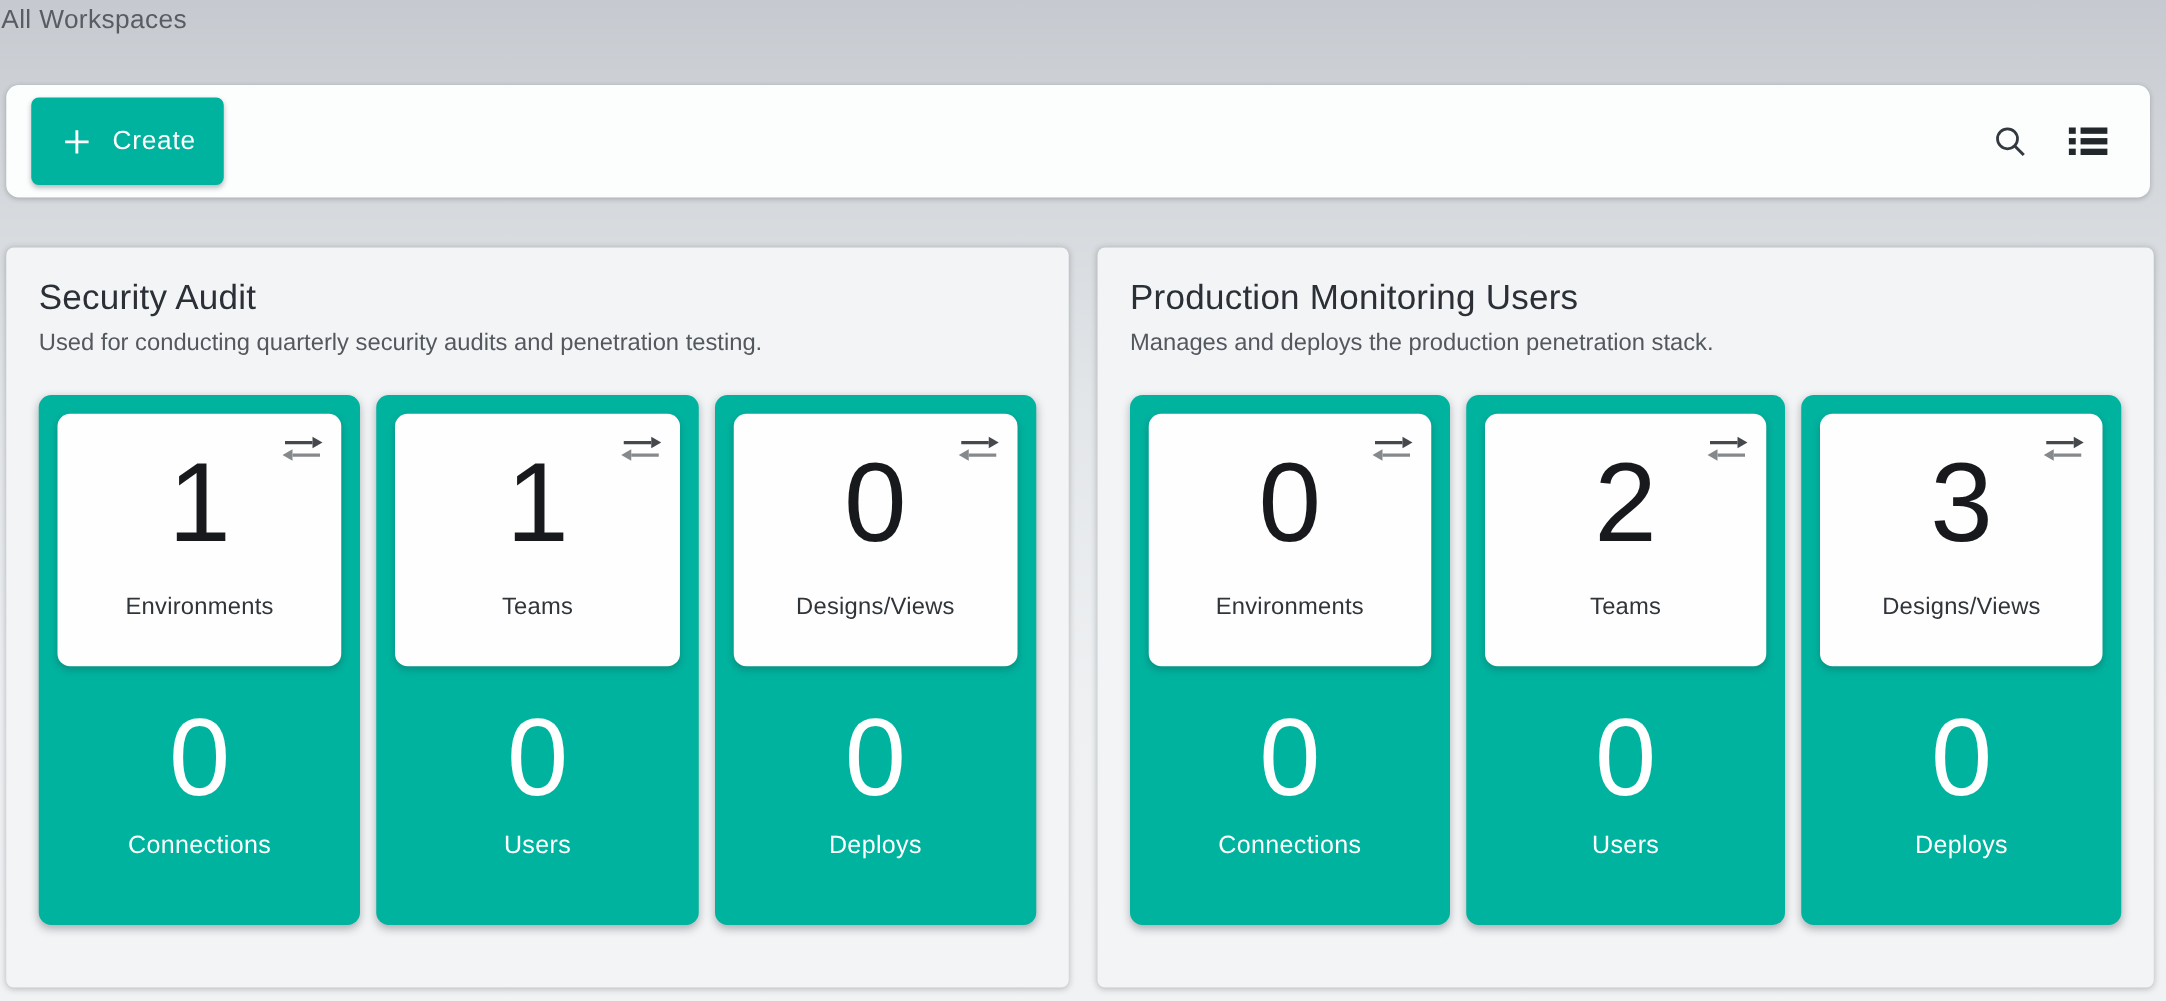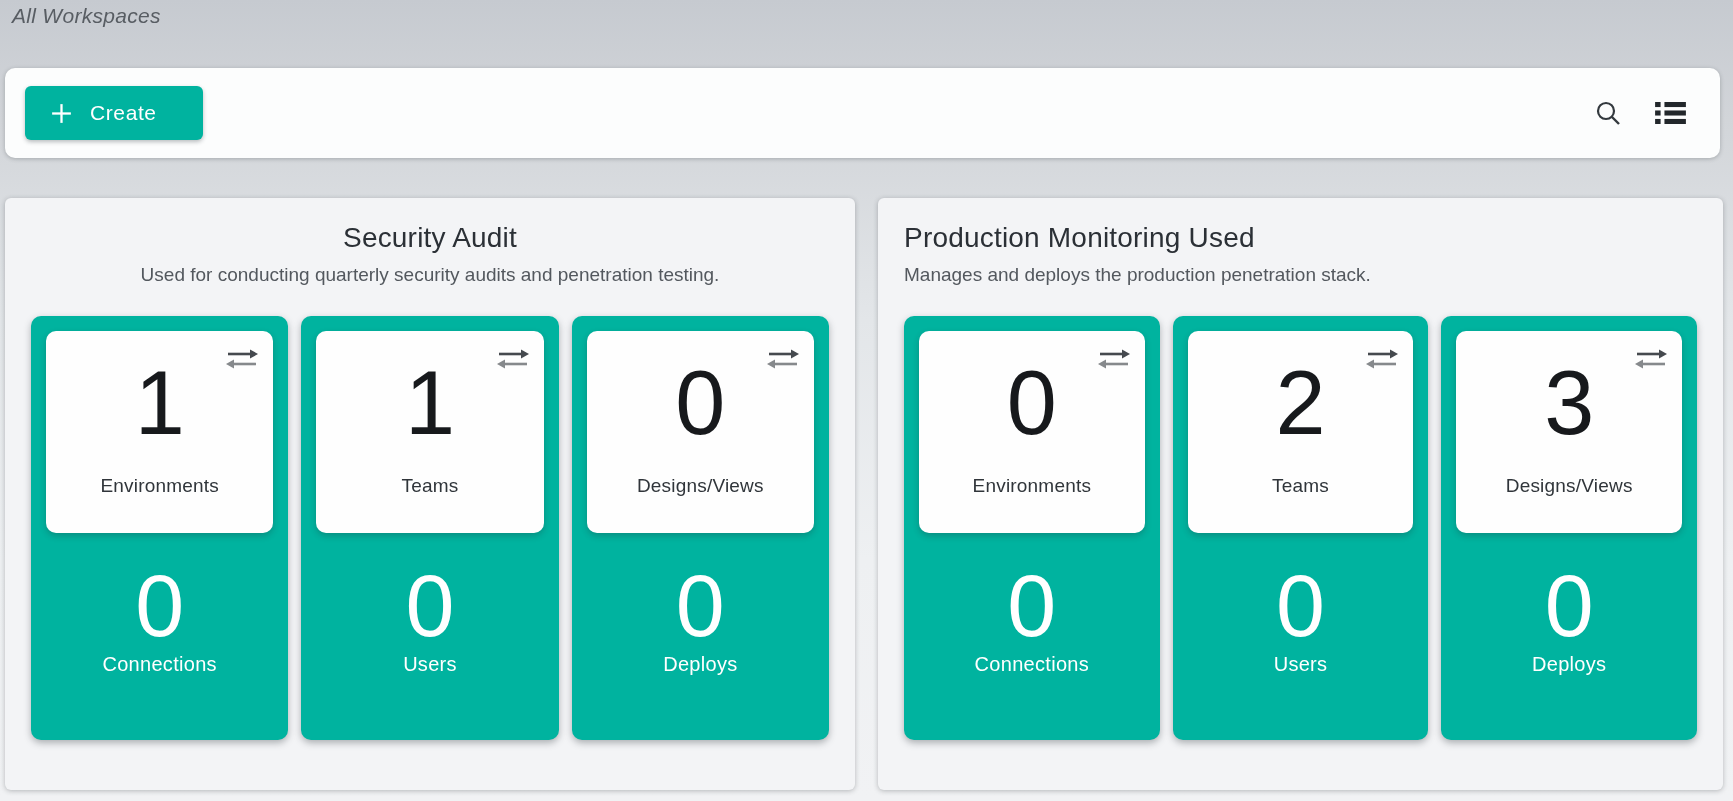--- a/index.html
+++ b/index.html
@@ -2,74 +2,73 @@
 <html style="--accent: #00B39F;"><head>
 <meta charset="utf-8">
 <style>
   * { margin:0; padding:0; box-sizing:border-box; }
   html,body { width:1733px; height:801px; overflow:hidden; }
   body {
     font-family:"Liberation Sans", sans-serif;
     background:linear-gradient(180deg,#c6cad0 0px,#d2d5d9 120px,#e3e6e9 320px,#eef0f2 560px,#f1f2f4 801px);
   }
   .page-title {
-    padding:4px 0 0 12px;
+    padding:4px 0 0 1px;
     font-size:21px; font-weight:500; color:#585d63; letter-spacing:.3px;
     height:32px;
-    font-style:italic;
   }
   .toolbar {
     margin:36px 13px 0 5px; height:90px;
     background:#fcfdfd; border-radius:10px;
     box-shadow:0 1px 4px rgba(40,45,50,.28);
     display:flex; align-items:center; padding:0 30px 0 20px;
   }
   .create-btn {
     display:flex; align-items:center; gap:16px;
     background:var(--accent,#00B39F); color:#fff;
-    border:none; border-radius:6px; height:54px; padding:0 46px 0 24px;
+    border:none; border-radius:6px; height:70px; padding:0 22px 0 24px;
     font-family:inherit; font-size:21px; letter-spacing:.6px; cursor:pointer;
     box-shadow:0 2px 4px rgba(30,40,45,.3);
   }
   .toolbar-spacer { flex:1; }
   .icon-btn {
     display:flex; align-items:center; justify-content:center;
     width:40px; height:40px; cursor:pointer; background:none; border:none;
   }
   .icon-btn + .icon-btn { margin-left:22px; }
   .cards-row {
     margin:40px 10px 0 5px; display:flex; gap:23px; height:592px;
   }
   .workspace-card {
     background:#f3f4f6; border-radius:6px;
     box-shadow:0 1px 5px rgba(40,45,50,.30);
     padding:22px 26px 0 26px; overflow:hidden;
   }
-  .workspace-card.first { flex:0 0 850px;text-align:center; }
+  .workspace-card.first { flex:0 0 850px; }
   .workspace-card.second { flex:1; }
   .ws-name { font-size:28px; line-height:36px; font-weight:500; color:#2b3036; letter-spacing:.2px; }
   .ws-desc { margin-top:6px; font-size:19px; line-height:26px; color:#53585e; }
   .stat-tiles { margin-top:28px; display:flex; gap:13px; height:424px; }
   .stat-tile {
     flex:1; background:var(--accent,#00B39F); border-radius:10px;
     box-shadow:0 3px 7px rgba(40,50,55,.35); cursor:pointer;
     display:flex; flex-direction:column;
   }
   .tile-top {
     position:relative; margin:15px 15px 0 15px; height:202px;
     background:#fefefe; border-radius:10px;
     box-shadow:0 3px 6px rgba(30,40,45,.25);
     display:flex; flex-direction:column; align-items:center; padding-top:24px;
   }
   .swap-wrap { position:absolute; top:15px; right:14px; }
   .tile-top-value { font-size:90px; line-height:96px; font-weight:400; color:#17191c; }
   .tile-top-label { margin-top:24px; font-size:19px; color:#30353a; letter-spacing:.2px; }
   .tile-bottom { flex:1; display:flex; flex-direction:column; align-items:center; padding-top:26px; }
   .tile-bottom-value { font-size:88px; line-height:94px; color:#ffffff; font-weight:400; }
-  .tile-bottom-label { font-size:20px; color:#ffffff; letter-spacing:.3px; }
+  .tile-bottom-label { margin-top:12px; font-size:20px; color:#ffffff; letter-spacing:.3px; }
 </style>
 </head>
 <body>
 
 <div class="page-title">All Workspaces</div>
 
 <div class="toolbar">
   <button class="create-btn">
     <span style="display:flex;">
       <svg width="25" height="25" viewBox="0 0 24 24">
@@ -156,21 +155,21 @@
     </div>
     <div class="tile-bottom">
       <div class="tile-bottom-value">0</div>
       <div class="tile-bottom-label">Deploys</div>
     </div>
   </div>
 </div>
   </div>
 
   <div class="workspace-card second">
-    <div class="ws-name">Production Monitoring Used</div>
+    <div class="ws-name">Production Monitoring Users</div>
     <div class="ws-desc">Manages and deploys the production penetration stack.</div>
     <div class="stat-tiles">
   <div class="stat-tile">
     <div class="tile-top">
       <span class="swap-wrap">
         <svg width="34" height="26" viewBox="0 0 34 26">
           <line x1="3" y1="8" x2="25" y2="8" stroke="#45494e" stroke-width="2.6"></line>
           <polygon points="25,3.4 33,8 25,12.6" fill="#45494e"></polygon>
           <line x1="9" y1="18" x2="31" y2="18" stroke="#86898c" stroke-width="2.6"></line>
           <polygon points="9,13.4 1,18 9,22.6" fill="#86898c"></polygon>

